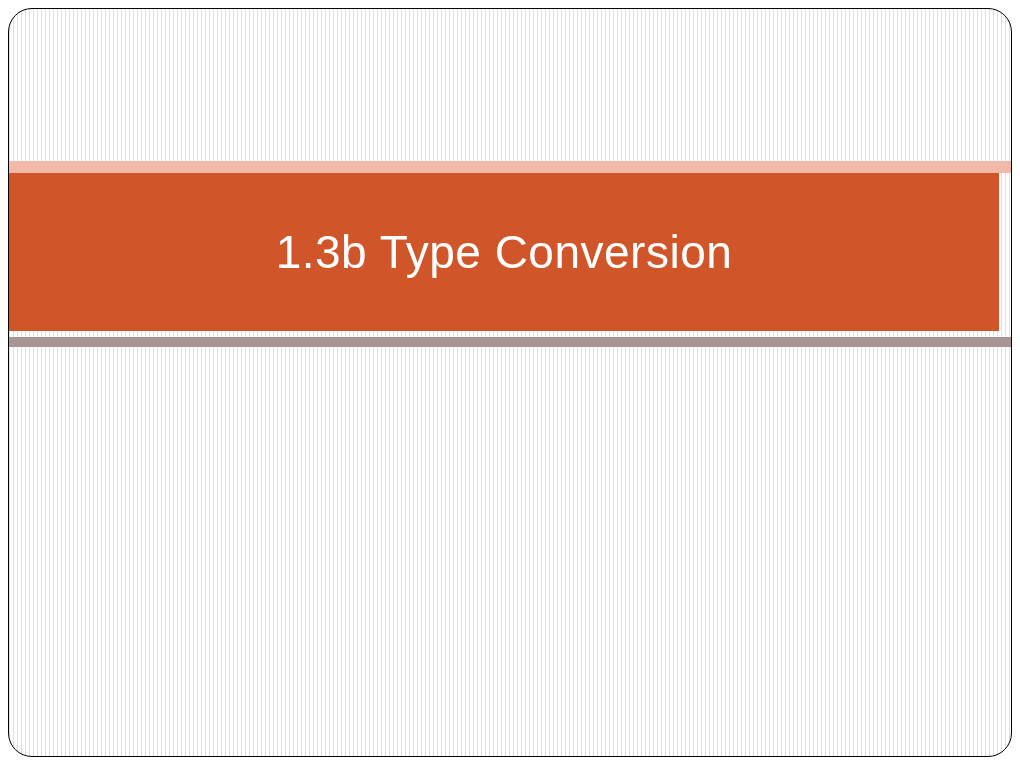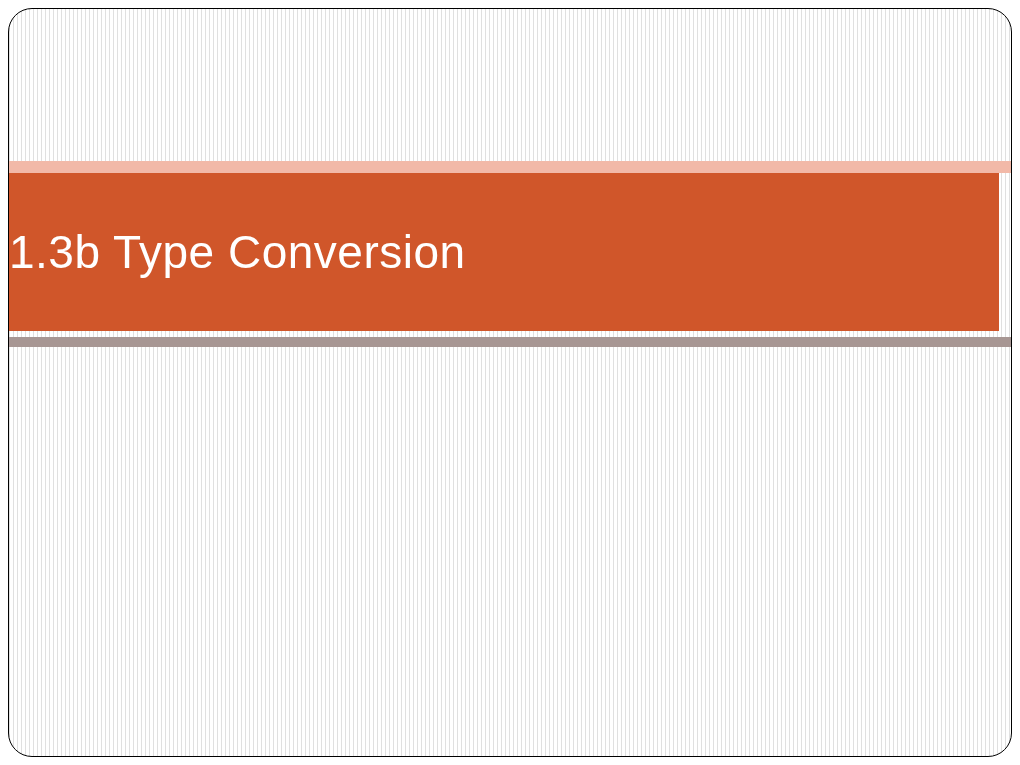--- a/index.html
+++ b/index.html
@@ -40,21 +40,21 @@
   }
   .title-bar {
     position: absolute;
     left: 0;
     right: 12px;
     top: 164px;
     height: 158px;
     background: #d0562a;
     display: flex;
     align-items: center;
-    justify-content: flex-start;
+    justify-content: center;
   }
   .title-text {
     color: #fff;
     font-size: 46px;
     font-weight: 400;
     letter-spacing: 0.5px;
   }
   .stripe-bottom {
     position: absolute;
     left: 0;

